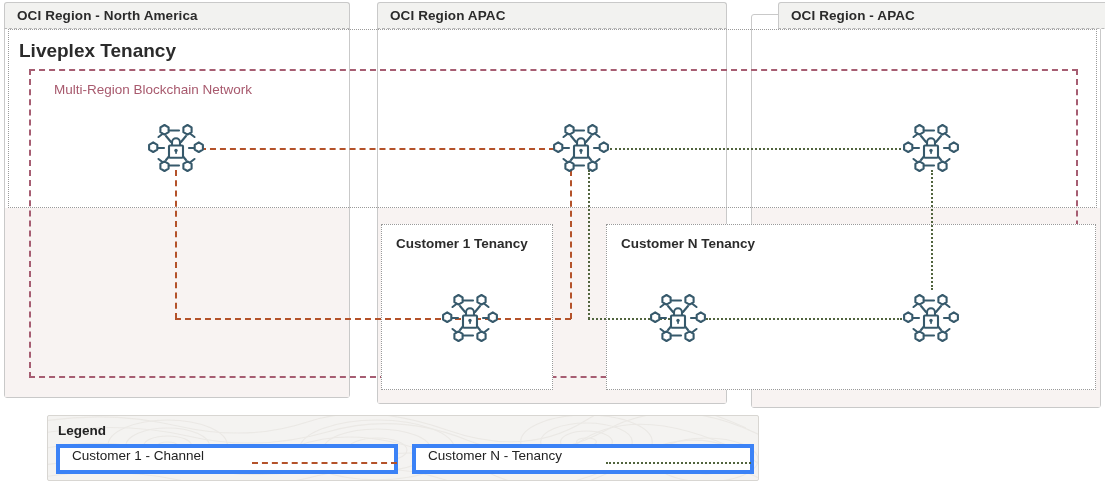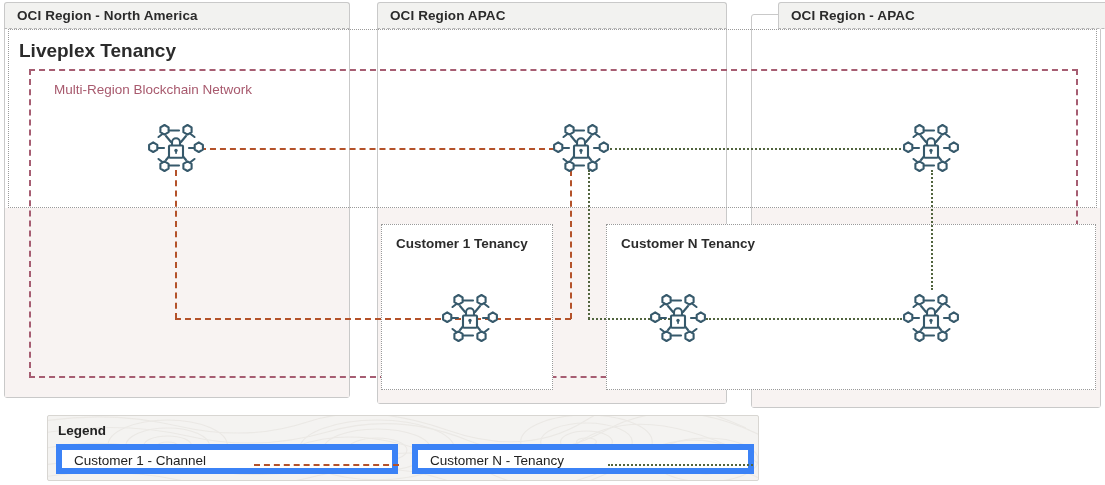--- a/index.html
+++ b/index.html
@@ -57,22 +57,22 @@
   .node svg{display:block;width:56px;height:56px;}
 
   
   .legend{
     position:absolute;left:4px;top:415px;width:712px;height:66px;
     background:#f4f3f1;border:1px solid #d8d6d2;border-radius:2px;box-sizing:border-box;overflow:hidden;margin-left:43px;
   }
   .legend .grain{position:absolute;inset:0;opacity:.55;}
   .legend .lg-title{position:absolute;left:10px;top:7px;font-size:13.5px;font-weight:bold;color:#222;}
   .lg-item{
-    position:absolute;top:28px;height:30px;background:#ffffff;border:6px solid #3b82f6;box-sizing:border-box;
-    display:flex;align-items:flex-end;
+    position:absolute;top:28px;height:30px;background:#ffffff;border:4px solid #3b82f6;box-sizing:border-box;
+    display:flex;align-items:flex-start;
   }
   .lg-item .lbl{font-size:13.5px;color:#222;padding-left:12px;white-space:nowrap;}
   .lg-swatch{position:absolute;height:0;}
   .lg-swatch.c1{border-top:2px dashed #b4522a;}
   .lg-swatch.cn{border-top:2px dotted #51643e;}
 </style>
 </head>
 <body>
 
 <div class="canvas">

